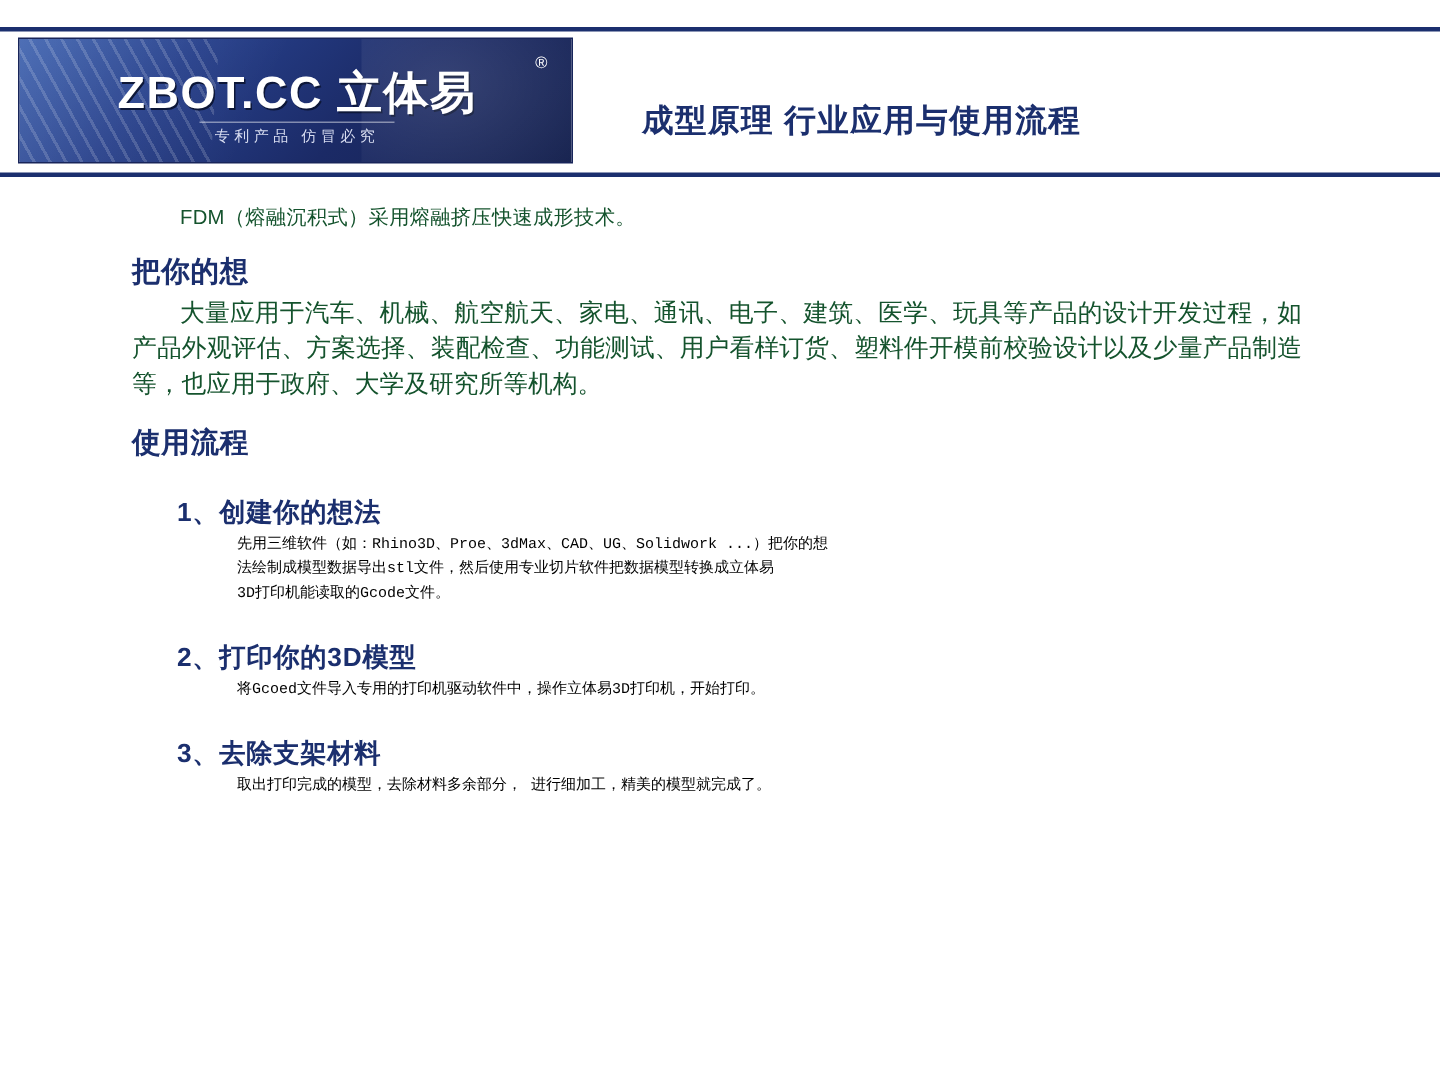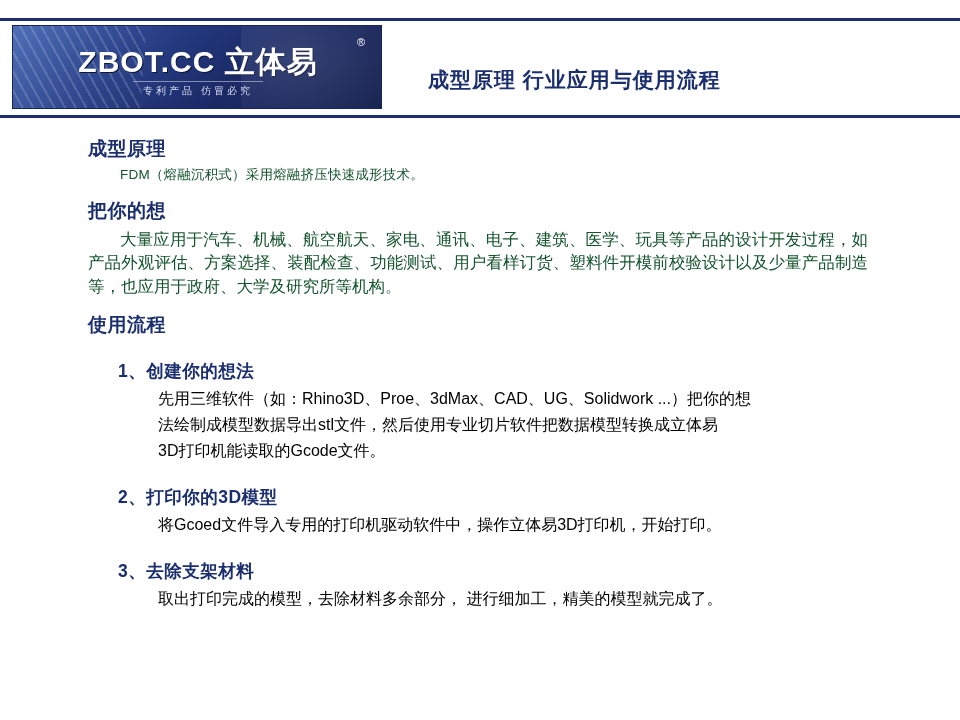--- a/index.html
+++ b/index.html
@@ -166,22 +166,22 @@
     margin-left: 118px;
     margin-top: 21px;
   }
   .step-title {
     color: #1b2f6e;
     font-size: 17.5px;
     font-weight: bold;
     letter-spacing: 0.5px;
   }
   .step-body {
-    font-family: Liberation Sans, sans-serif;
-    font-size: 16px;
+    font-family: Liberation Mono, monospace;
+    font-size: 10px;
     color: #000000;
     line-height: 1.62;
     margin-left: 40px;
     margin-top: 3px;
     max-width: 700px;
   }
   .step-body div { white-space: nowrap; }
 </style>
 </head>
 <body>
@@ -196,21 +196,20 @@
     <div class="logo-sub">专利产品  仿冒必究</div>
   </div>
 
   <div class="header-title">成型原理  行业应用与使用流程</div>
 
   <div class="header-rule-bottom"></div>
 </div>
 
 <div class="content">
 
-  <h2 class="sec-head s1">成型原理</h2>
   <p class="mono-para">FDM（熔融沉积式）采用熔融挤压快速成形技术。</p>
 
   <h2 class="sec-head s2">把你的想</h2>
   <p class="body-para">大量应用于汽车、机械、航空航天、家电、通讯、电子、建筑、医学、玩具等产品的设计开发过程，如产品外观评估、方案选择、装配检查、功能测试、用户看样订货、塑料件开模前校验设计以及少量产品制造等，也应用于政府、大学及研究所等机构。</p>
 
   <h2 class="sec-head s3">使用流程</h2>
 
   <div class="step">
     <div class="step-title">1、创建你的想法</div>
     <div class="step-body">

